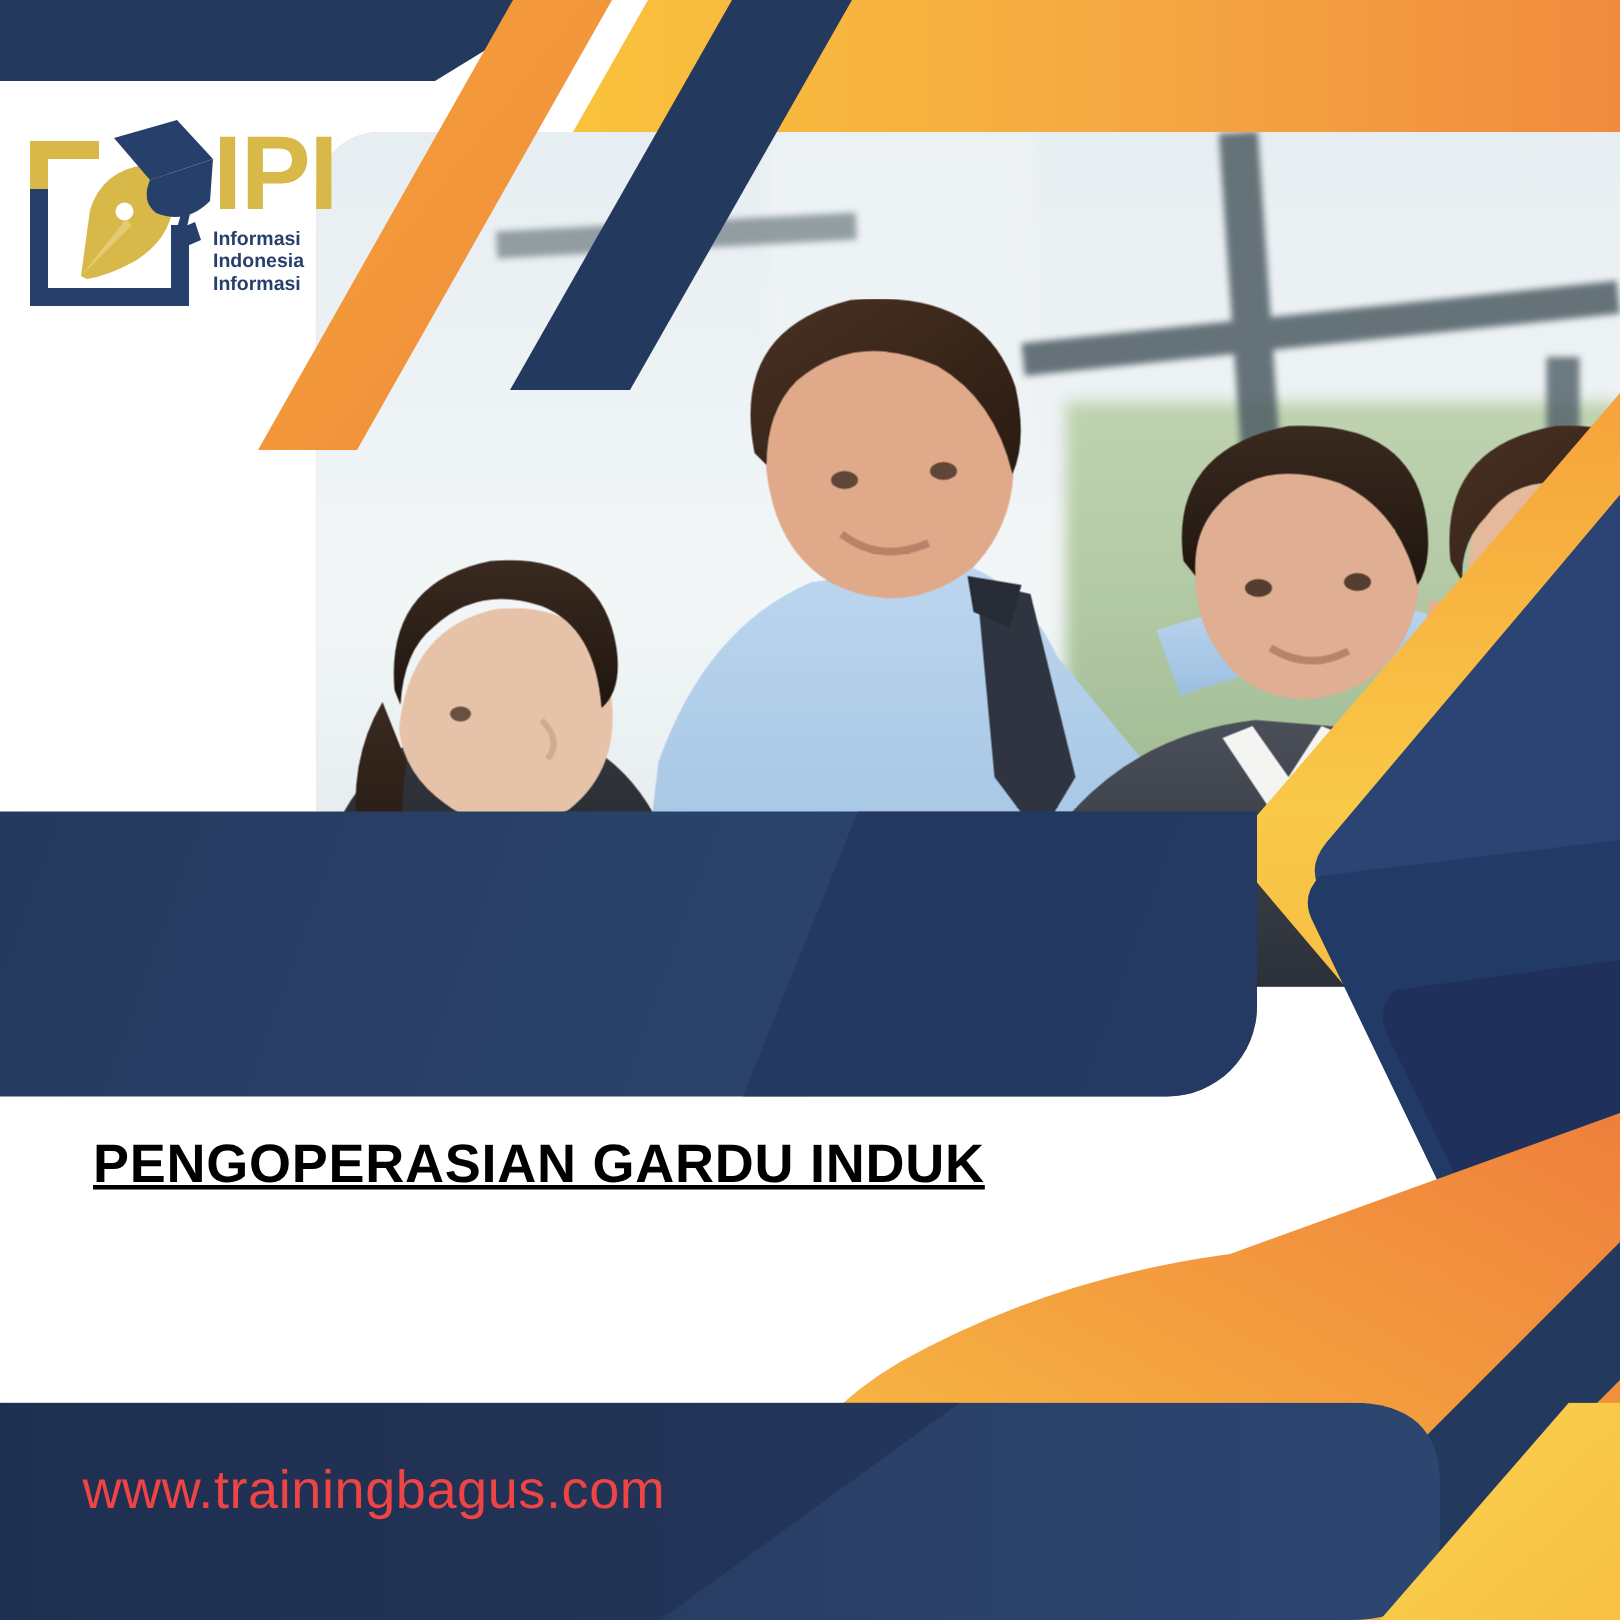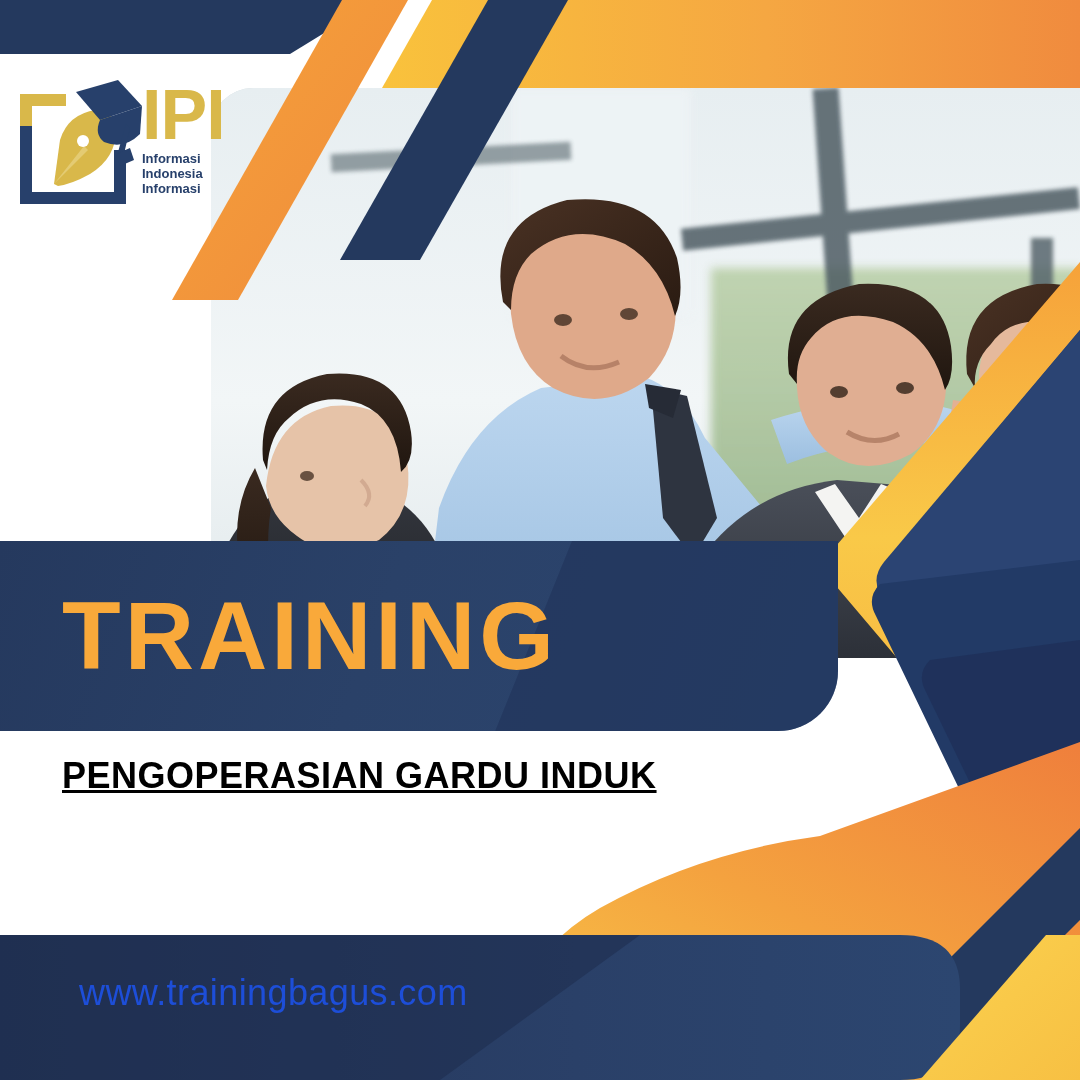--- a/index.html
+++ b/index.html
@@ -59,23 +59,22 @@
 
   
   .footer-banner{
     position:absolute;left:0;top:935px;width:1080px;height:145px;
     overflow:hidden;
   }
   .footer-banner svg{display:block;width:1080px;height:145px;}
   .footer-text{
     position:absolute;left:55px;top:972px;
     font-size:36px;font-weight:300;letter-spacing:.4px;
-    color:#1d4ed8;white-space:nowrap;
+    color:#ef4444;white-space:nowrap;
     z-index:6;
-    margin-left:24px;
   }
 
   
   .logo{position:absolute;left:14px;top:80px;width:210px;height:130px;}
   .logo-mark{position:absolute;left:0;top:0;width:130px;height:130px;}
   .logo-mark svg{display:block;width:130px;height:130px;}
   .logo-words{position:absolute;left:128px;top:2px;width:90px;}
   .logo-ipi{
     font-size:70px;font-weight:bold;color:#d9b84a;
     line-height:.95;letter-spacing:-1px;
@@ -267,21 +266,20 @@
       <path d="M1080 742 L1080 1080 L480 1080 Q510 960 600 908 Q700 852 820 836 Z" fill="url(#orangeBlock)"></path>
 
       <path d="M1304 666 L1360 722 L1026 1056 L970 1000 Z" transform="translate(-30,10)" fill="url(#stripeO2)"></path>
       <path d="M1306 858 L1352 904 L1060 1196 L1014 1150 Z" transform="translate(-110,-146)" fill="#24395e"></path>
       <path d="M1420 700 L1466 746 L1166 1046 L1120 1000 Z" transform="translate(-20,0)" fill="#f6a23a" opacity=".95"></path>
     </svg>
   </div>
 
   <div class="title-banner">
     <div class="sheen"></div>
-    <div class="title-text">TRAINING</div>
   </div>
 
   <div class="subtitle">PENGOPERASIAN GARDU INDUK</div>
 
   <div class="footer-banner">
     <svg viewBox="0 0 1080 145">
       <defs>
         <linearGradient id="footG" x1="0" y1="0" x2="1" y2="0">
           <stop offset="0%" stop-color="#233457"></stop>
           <stop offset="60%" stop-color="#2a4068"></stop>

